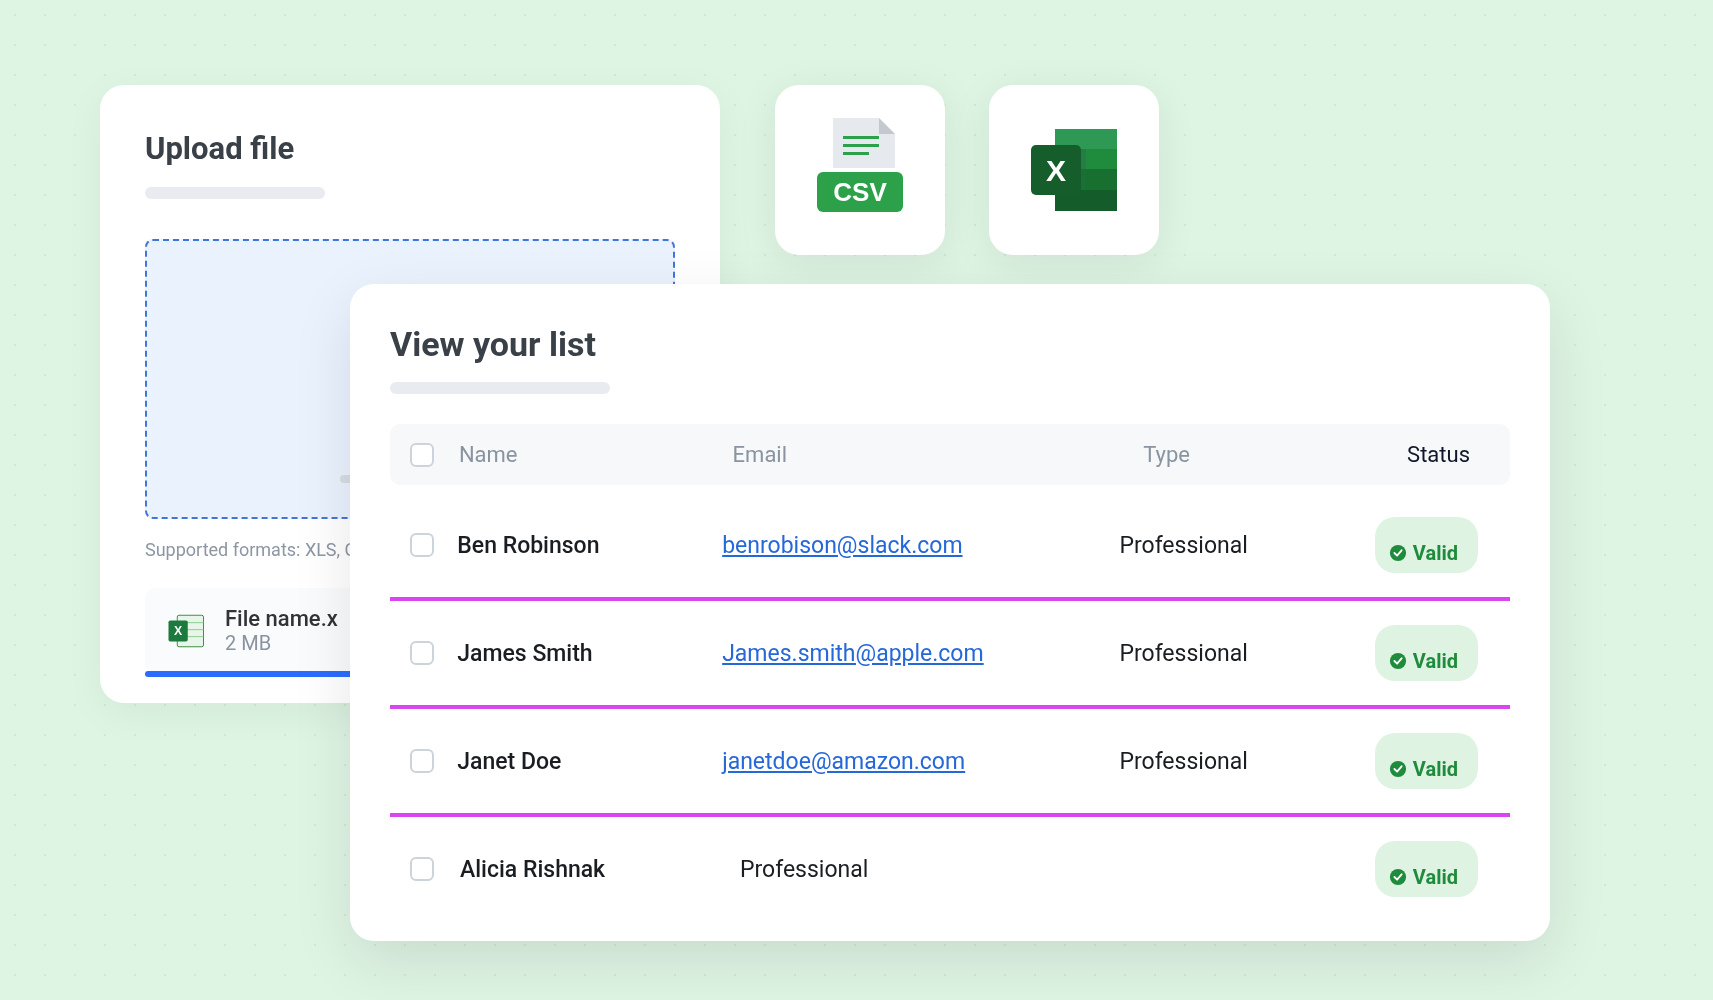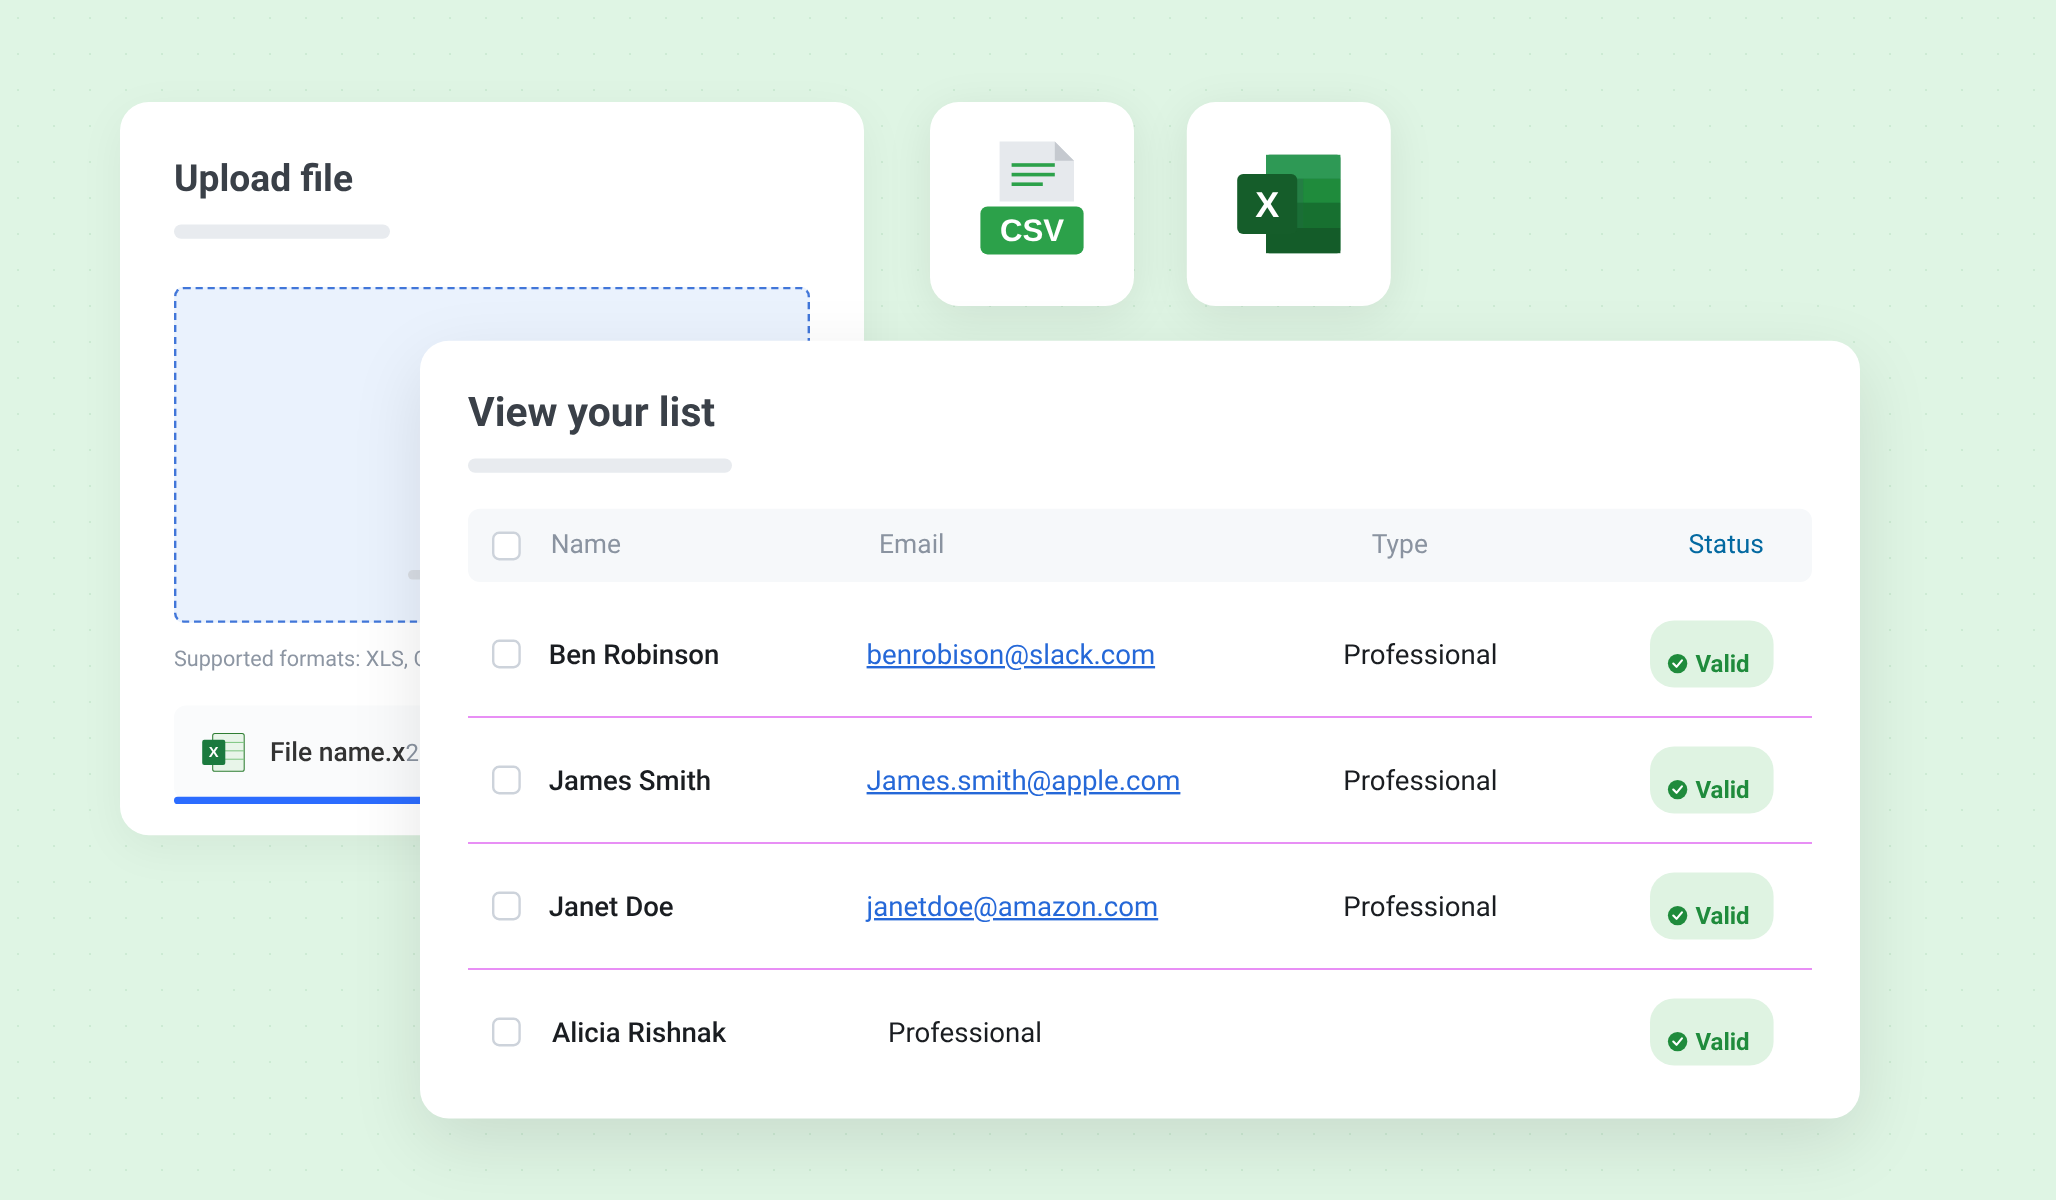--- a/index.html
+++ b/index.html
@@ -77,20 +77,21 @@
       position: relative;
     }
     .file-icon-sm {
       width: 42px;
       height: 42px;
       margin-right: 18px;
       flex-shrink: 0;
     }
     .file-info {
       display: flex;
+      flex-direction: column;
     }
     .file-name {
       font-size: 22px;
       color: #333;
       font-weight: 500;
     }
     .file-size {
       font-size: 20px;
       color: #8a93a0;
     }
@@ -169,29 +170,29 @@
       color: #8a93a0;
     }
     .col-type {
       width: 270px;
       font-size: 22px;
       color: #8a93a0;
     }
     .col-status {
       flex: 1;
       font-size: 22px;
-      color: #0369a1;
+      color: #0f172a;
       text-align: right;
       padding-right: 20px;
     }
     .table-row {
       display: flex;
       align-items: center;
       padding: 24px 20px;
-      border-bottom: 1px solid #d946ef;
+      border-bottom: 4px solid #d946ef;
     }
     .table-row:last-child {
       border-bottom: none;
     }
     .checkbox {
       width: 24px;
       height: 24px;
       border: 2px solid #cdd3db;
       border-radius: 6px;
       background: #fff;

